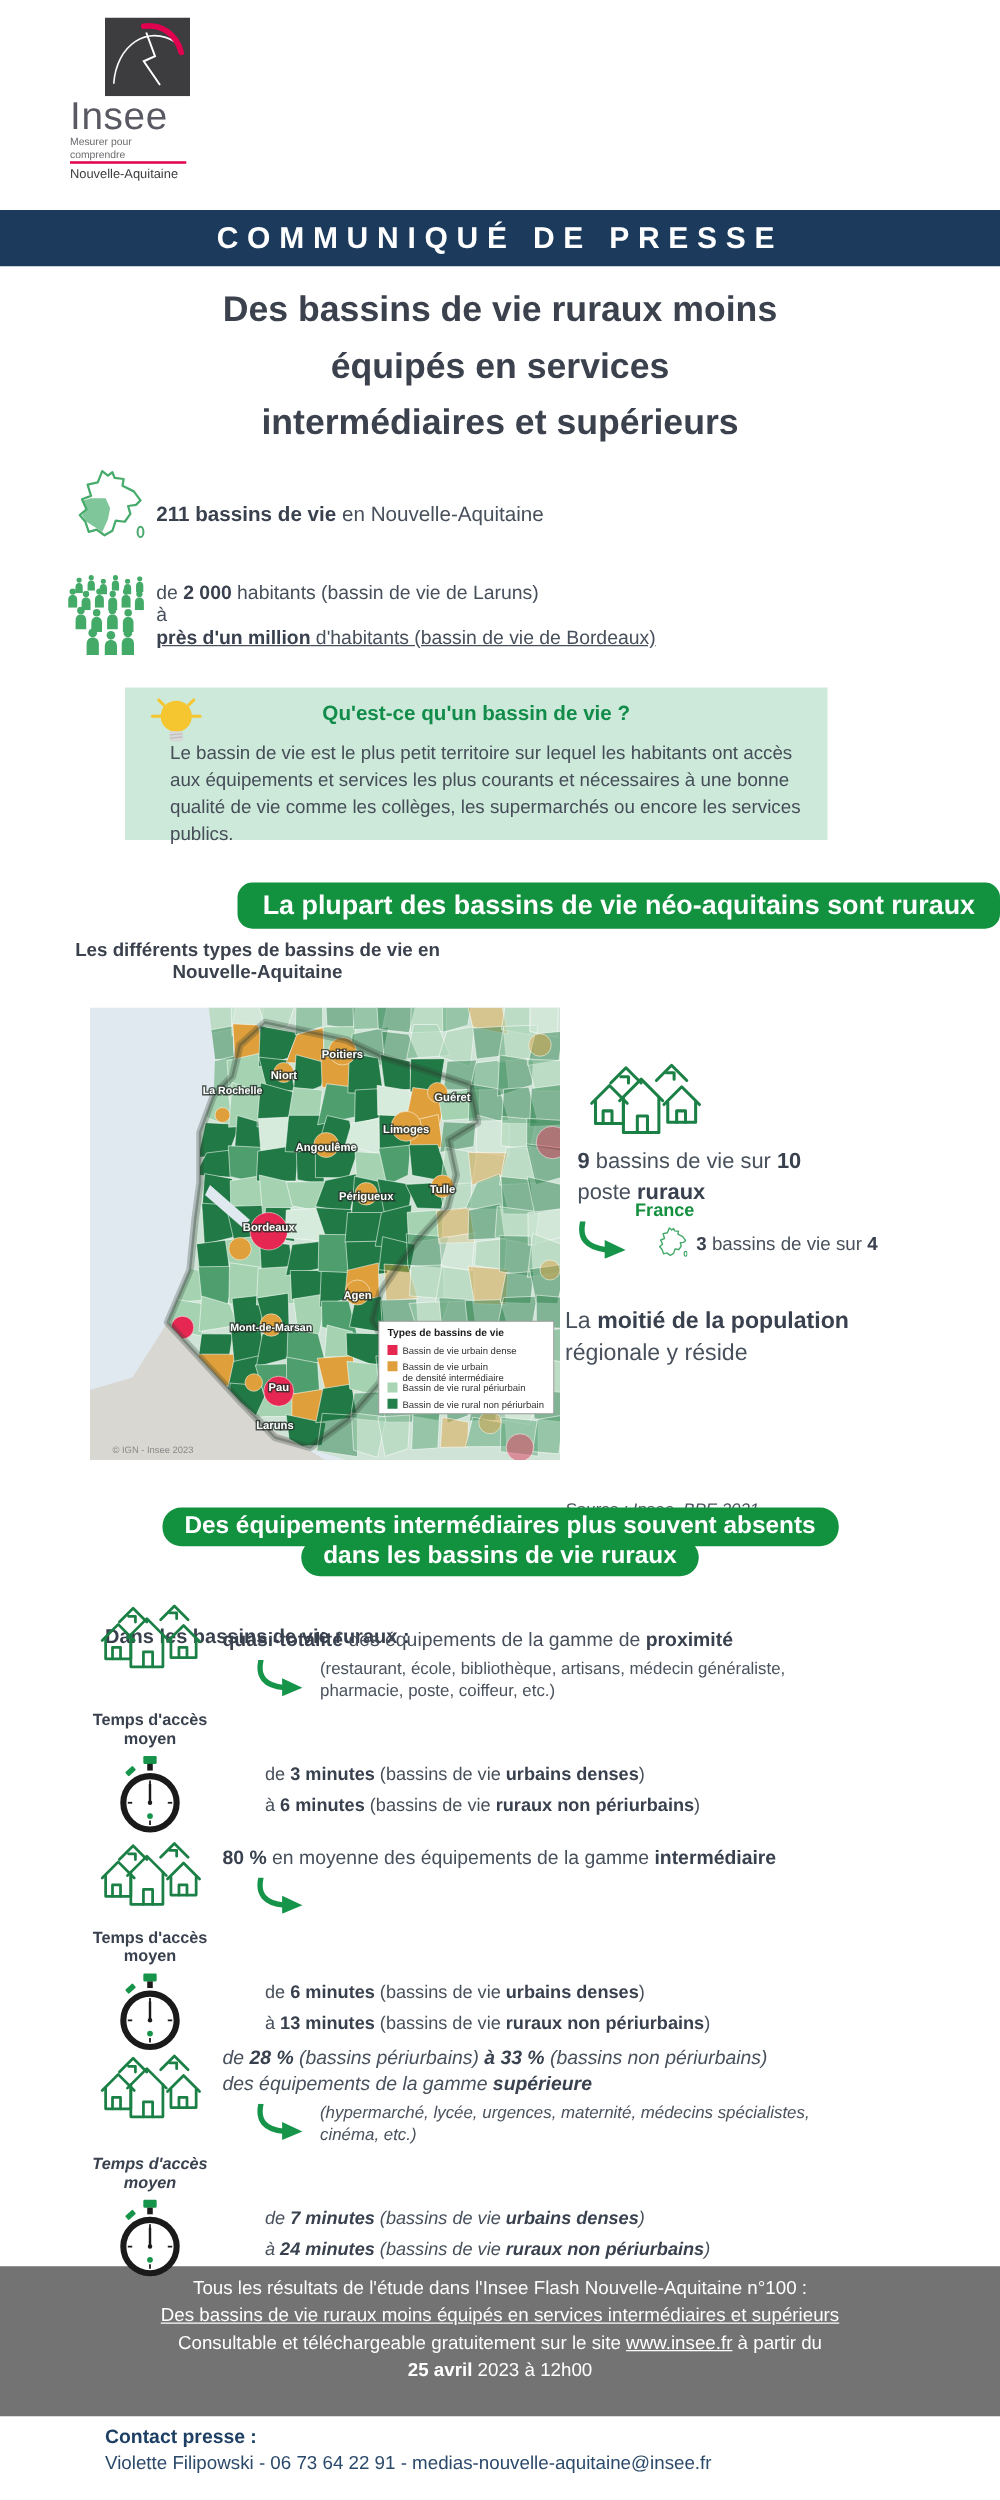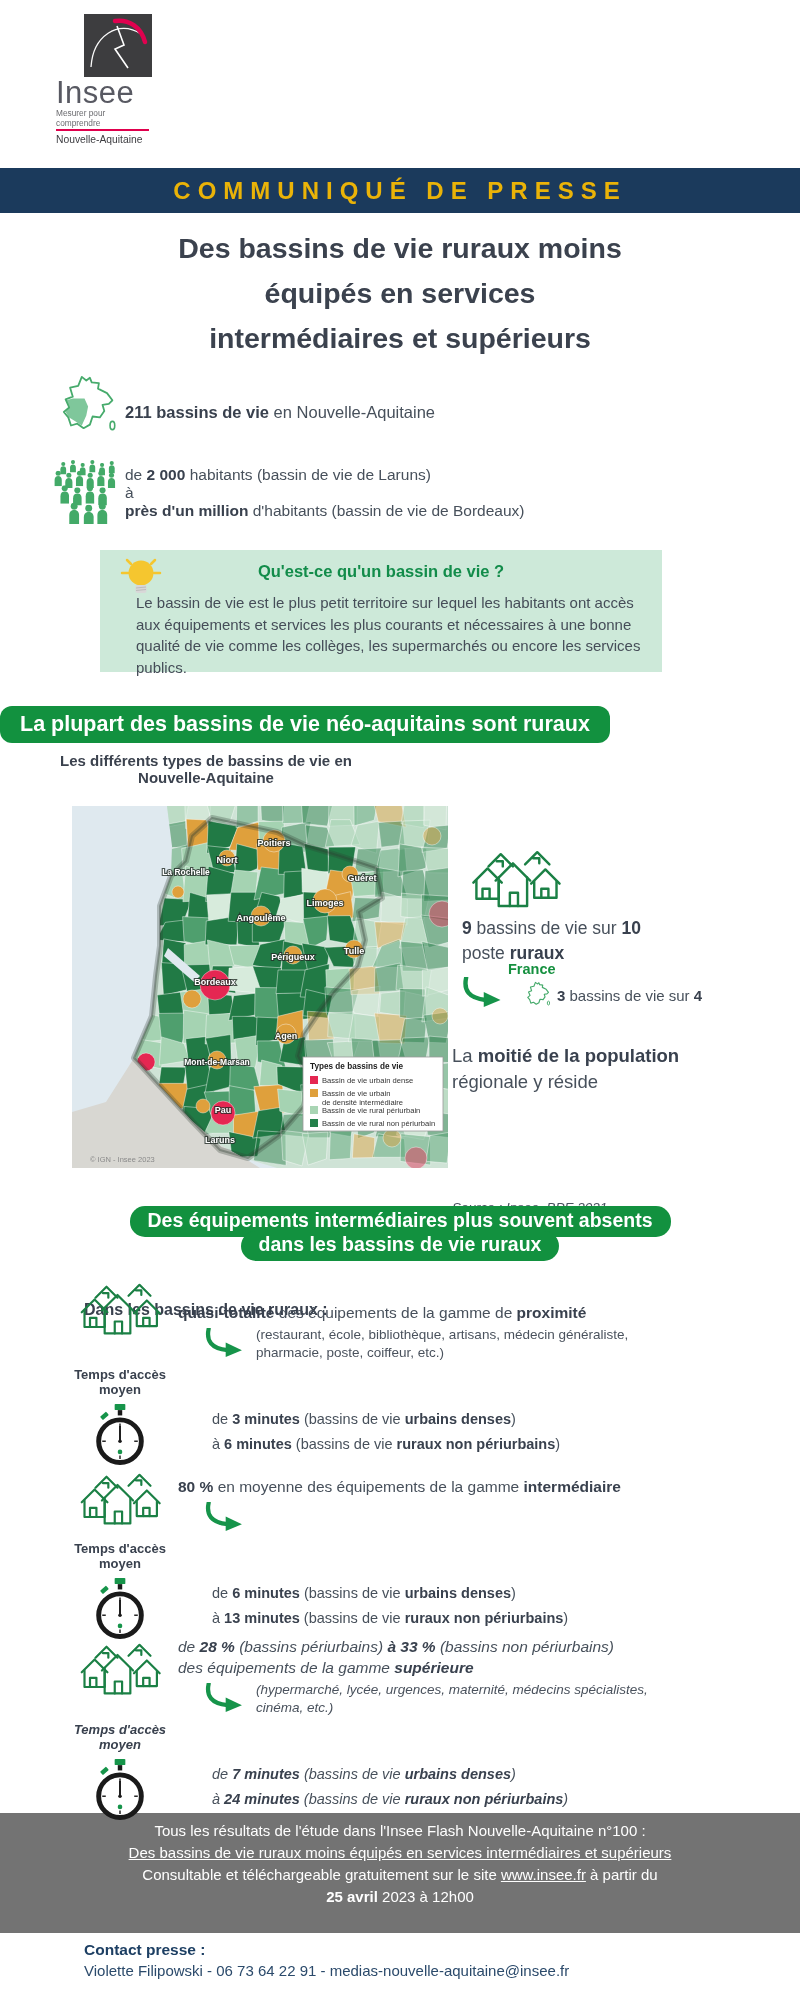--- a/index.html
+++ b/index.html
@@ -12,41 +12,41 @@
   
   #logo{left:56px;top:14px;width:100px;}
   #logo-square{display:block;margin-left:28px;}
   #logo-brand{font-size:31px;font-weight:500;color:#585962;letter-spacing:.5px;line-height:30px;margin-top:1px;}
   #logo-tagline{font-size:8.3px;color:#6b6b6f;border-bottom:2px solid #e0004d;padding-bottom:1px;width:93px;}
   #logo-region{font-size:10.3px;color:#3c3c40;margin-top:3px;}
 
   
   #press-banner{left:0;top:168px;width:800px;height:45px;background:#1b3a5c;
                 display:flex;align-items:center;justify-content:center;}
-  #press-banner span{color:#eab308;font-size:24px;font-weight:bold;letter-spacing:7px;}
+  #press-banner span{color:#ffffff;font-size:24px;font-weight:bold;letter-spacing:7px;}
 
   
   #main-title{left:0;top:226px;width:800px;text-align:center;font-size:28.5px;
               line-height:45px;font-weight:bold;color:#3b424e;}
 
   
   .stat-text{font-size:16px;line-height:19px;}
   #stat-basins-text{left:125px;top:403px;width:600px;font-size:16.5px;}
   #stat-pop-text{left:125px;top:466px;width:620px;font-size:15.5px;line-height:18px;}
 
   
   #infobox{left:100px;top:550px;width:562px;height:122px;background:#cde9d9;}
   #infobox-title{position:absolute;left:0;top:12px;width:100%;text-align:center;
                  font-size:16.5px;font-weight:bold;color:#128c4a;}
   #infobox-body{position:absolute;left:36px;top:42px;width:505px;font-size:15px;line-height:21.5px;color:#454d58;}
   #bulb-icon{position:absolute;left:18px;top:2px;}
 
   
   .pill{display:inline-block;background:#12913f;color:#fff;font-weight:bold;border-radius:12px;}
-  #pill1-wrap{left:0;top:706px;width:800px;text-align:left;}
+  #pill1-wrap{left:0;top:706px;width:800px;text-align:right;}
   #pill1-wrap .pill{font-size:21.5px;padding:6px 20px;}
   #pill2-wrap{left:0;top:1206px;width:800px;text-align:center;}
   #pill2-wrap .pill{font-size:19.5px;padding:3px 18px 5px;border-radius:15px;}
   #pill2-line2{margin-top:-6px;}
   #pill2-line2 .pill{padding-top:2px;}
 
   
   #map-title{left:58px;top:752px;width:296px;text-align:center;font-size:15px;line-height:17px;
              font-weight:bold;color:#3b424e;}
   #map-holder{left:72px;top:806px;width:376px;height:362px;}
@@ -190,21 +190,21 @@
       <use href="#sym-person" x="34" y="26" width="10" height="19"></use>
       <use href="#sym-person" x="47" y="28" width="10" height="19"></use>
       <use href="#sym-person" x="17" y="44" width="11.5" height="22"></use>
       <use href="#sym-person" x="32" y="46" width="11.5" height="22"></use>
       <use href="#sym-person" x="46" y="44" width="11.5" height="22"></use>
     </svg>
   </div>
   <div class="abs" id="stat-pop-text">
     <div><span>de </span><span class="b">2 000</span><span> habitants (bassin de vie de Laruns)</span></div>
     <div>à</div>
-    <div class="b" style="font-weight:normal;color:#47505b;"><span class="b">près d'un million</span><span> d'habitants (bassin de vie de Bordeaux)</span></div>
+    <div class="b" style="font-weight:normal;color:#47505b;text-decoration:underline;"><span class="b">près d'un million</span><span> d'habitants (bassin de vie de Bordeaux)</span></div>
   </div>
 
   <div class="abs" id="infobox">
     <svg id="bulb-icon" width="46" height="56" viewBox="0 0 46 56">
       <g stroke="#f5c62f" stroke-width="2.5" stroke-linecap="round">
         <line x1="4" y1="21" x2="10" y2="21"></line>
           <line x1="36" y1="21" x2="42" y2="21"></line>
         <line x1="9" y1="8" x2="13" y2="12"></line>
           <line x1="37" y1="8" x2="33" y2="12"></line>
       </g>

